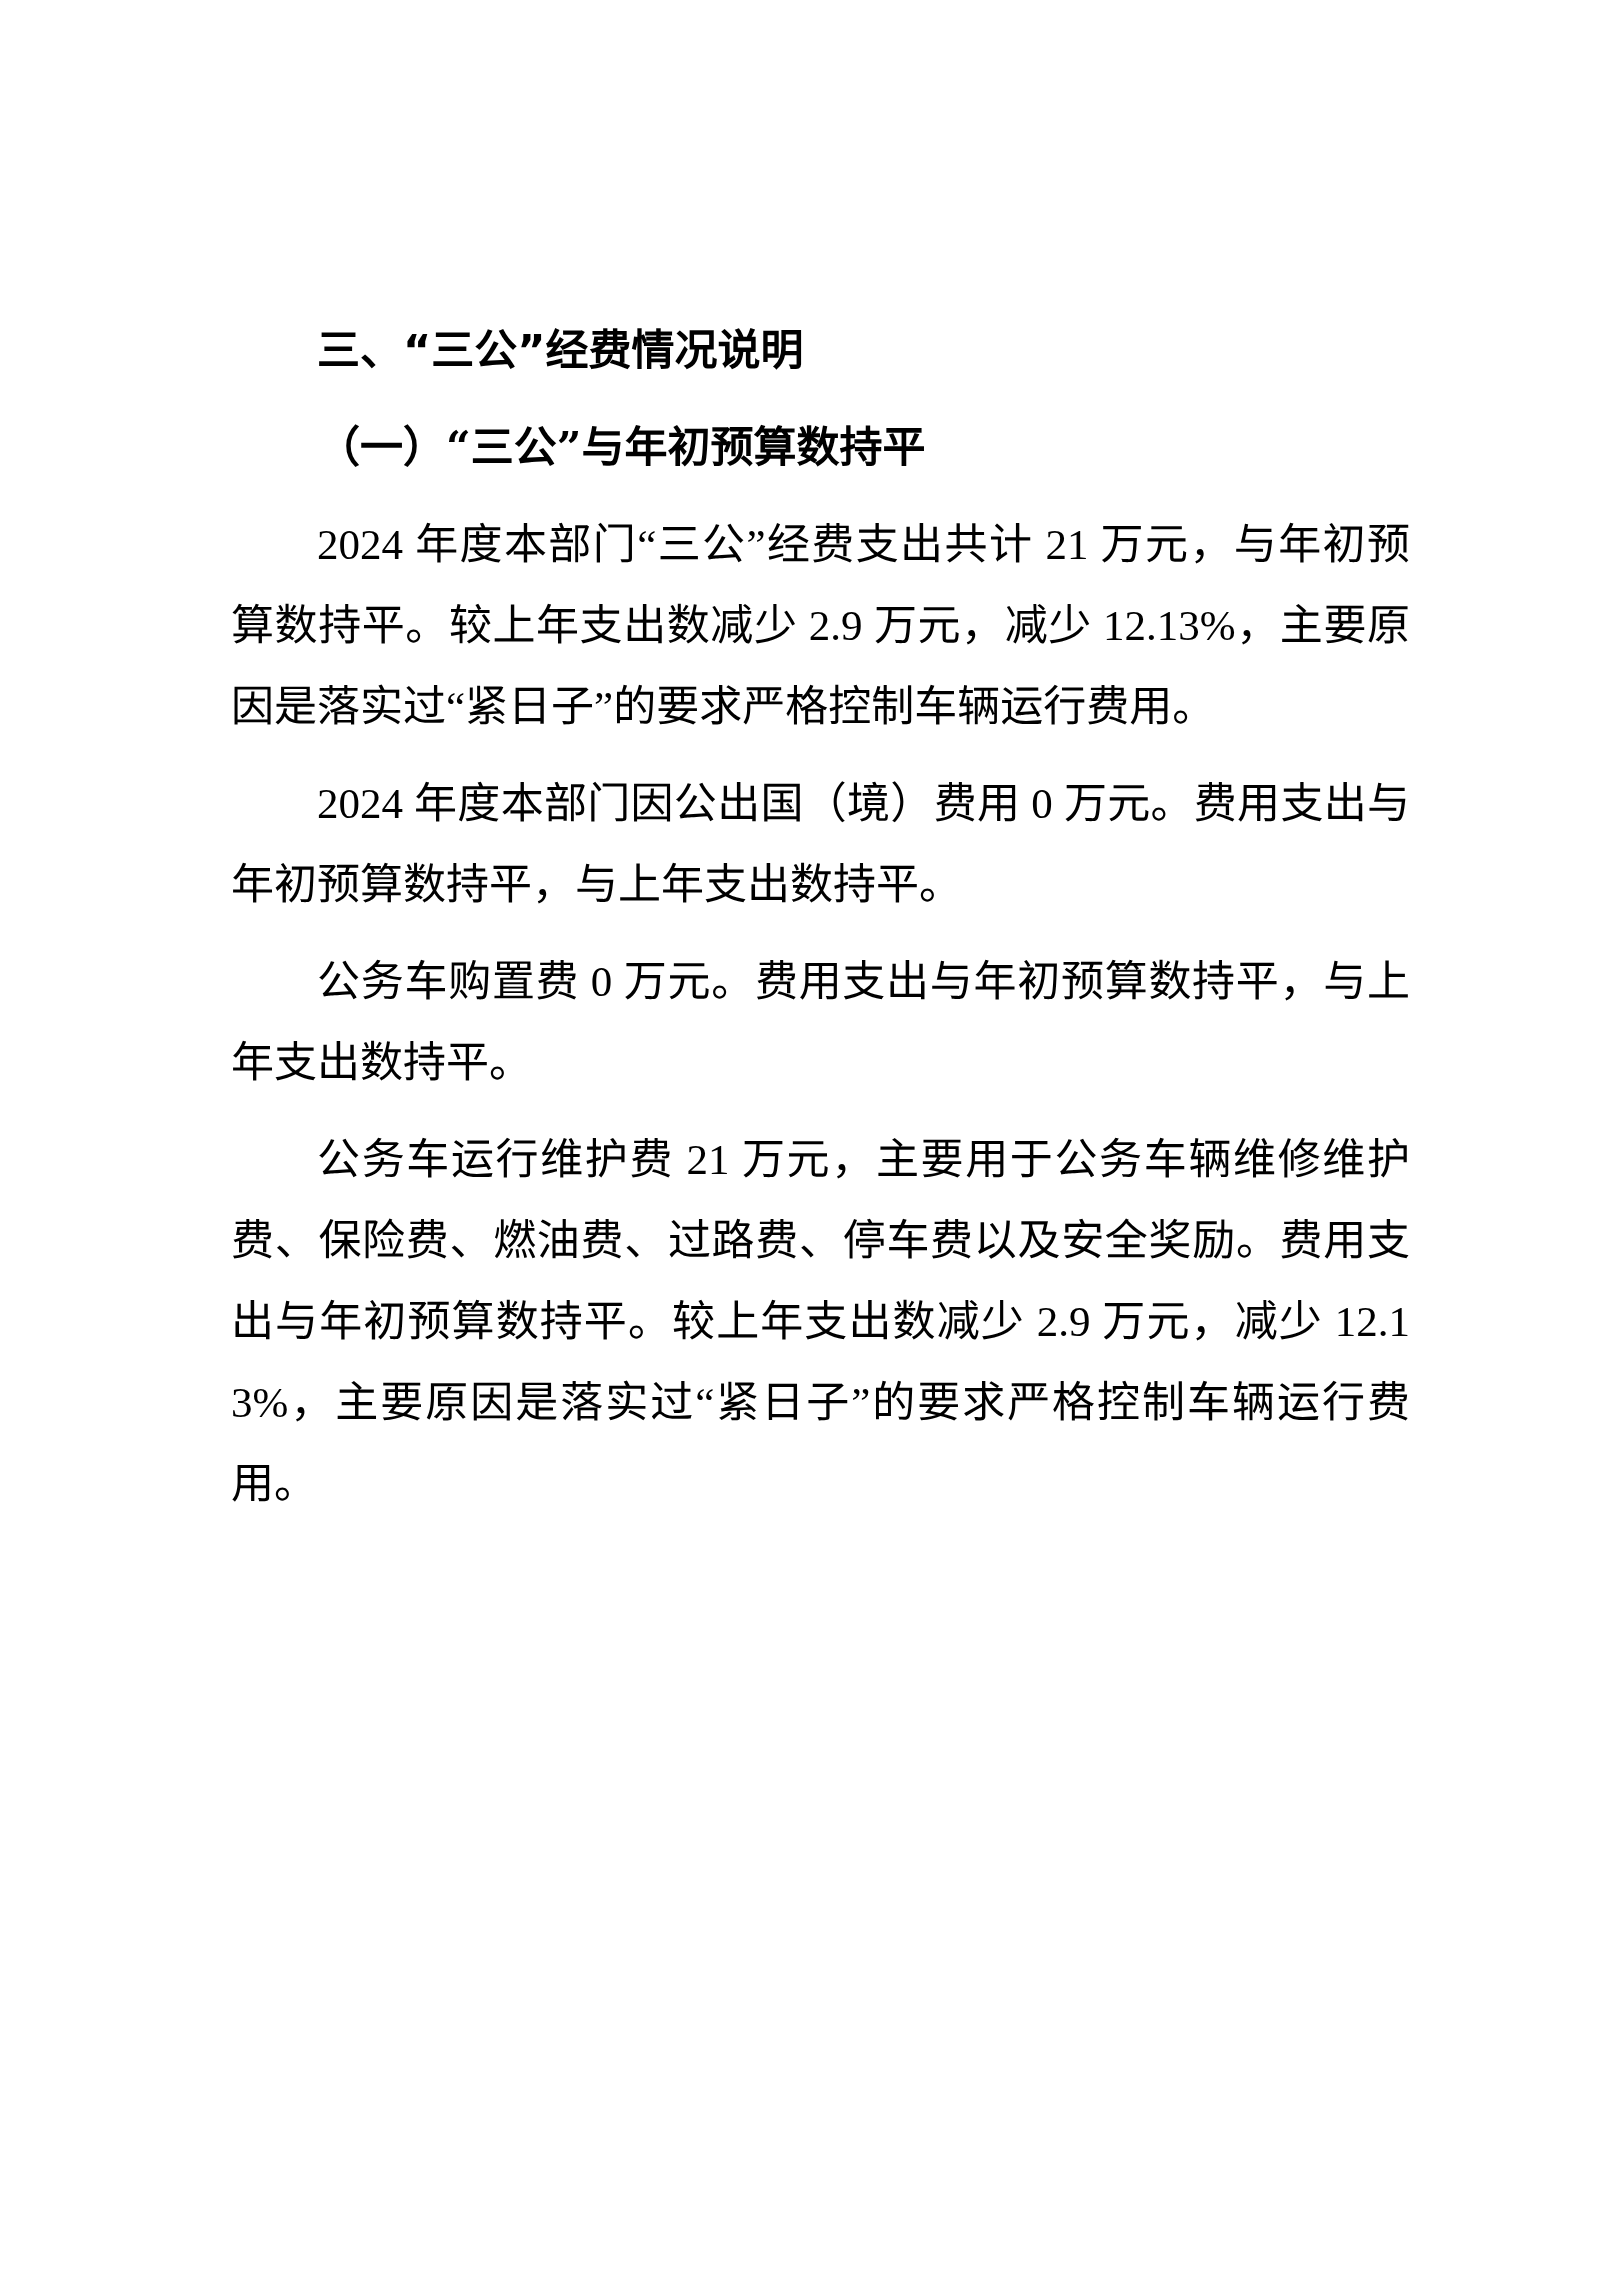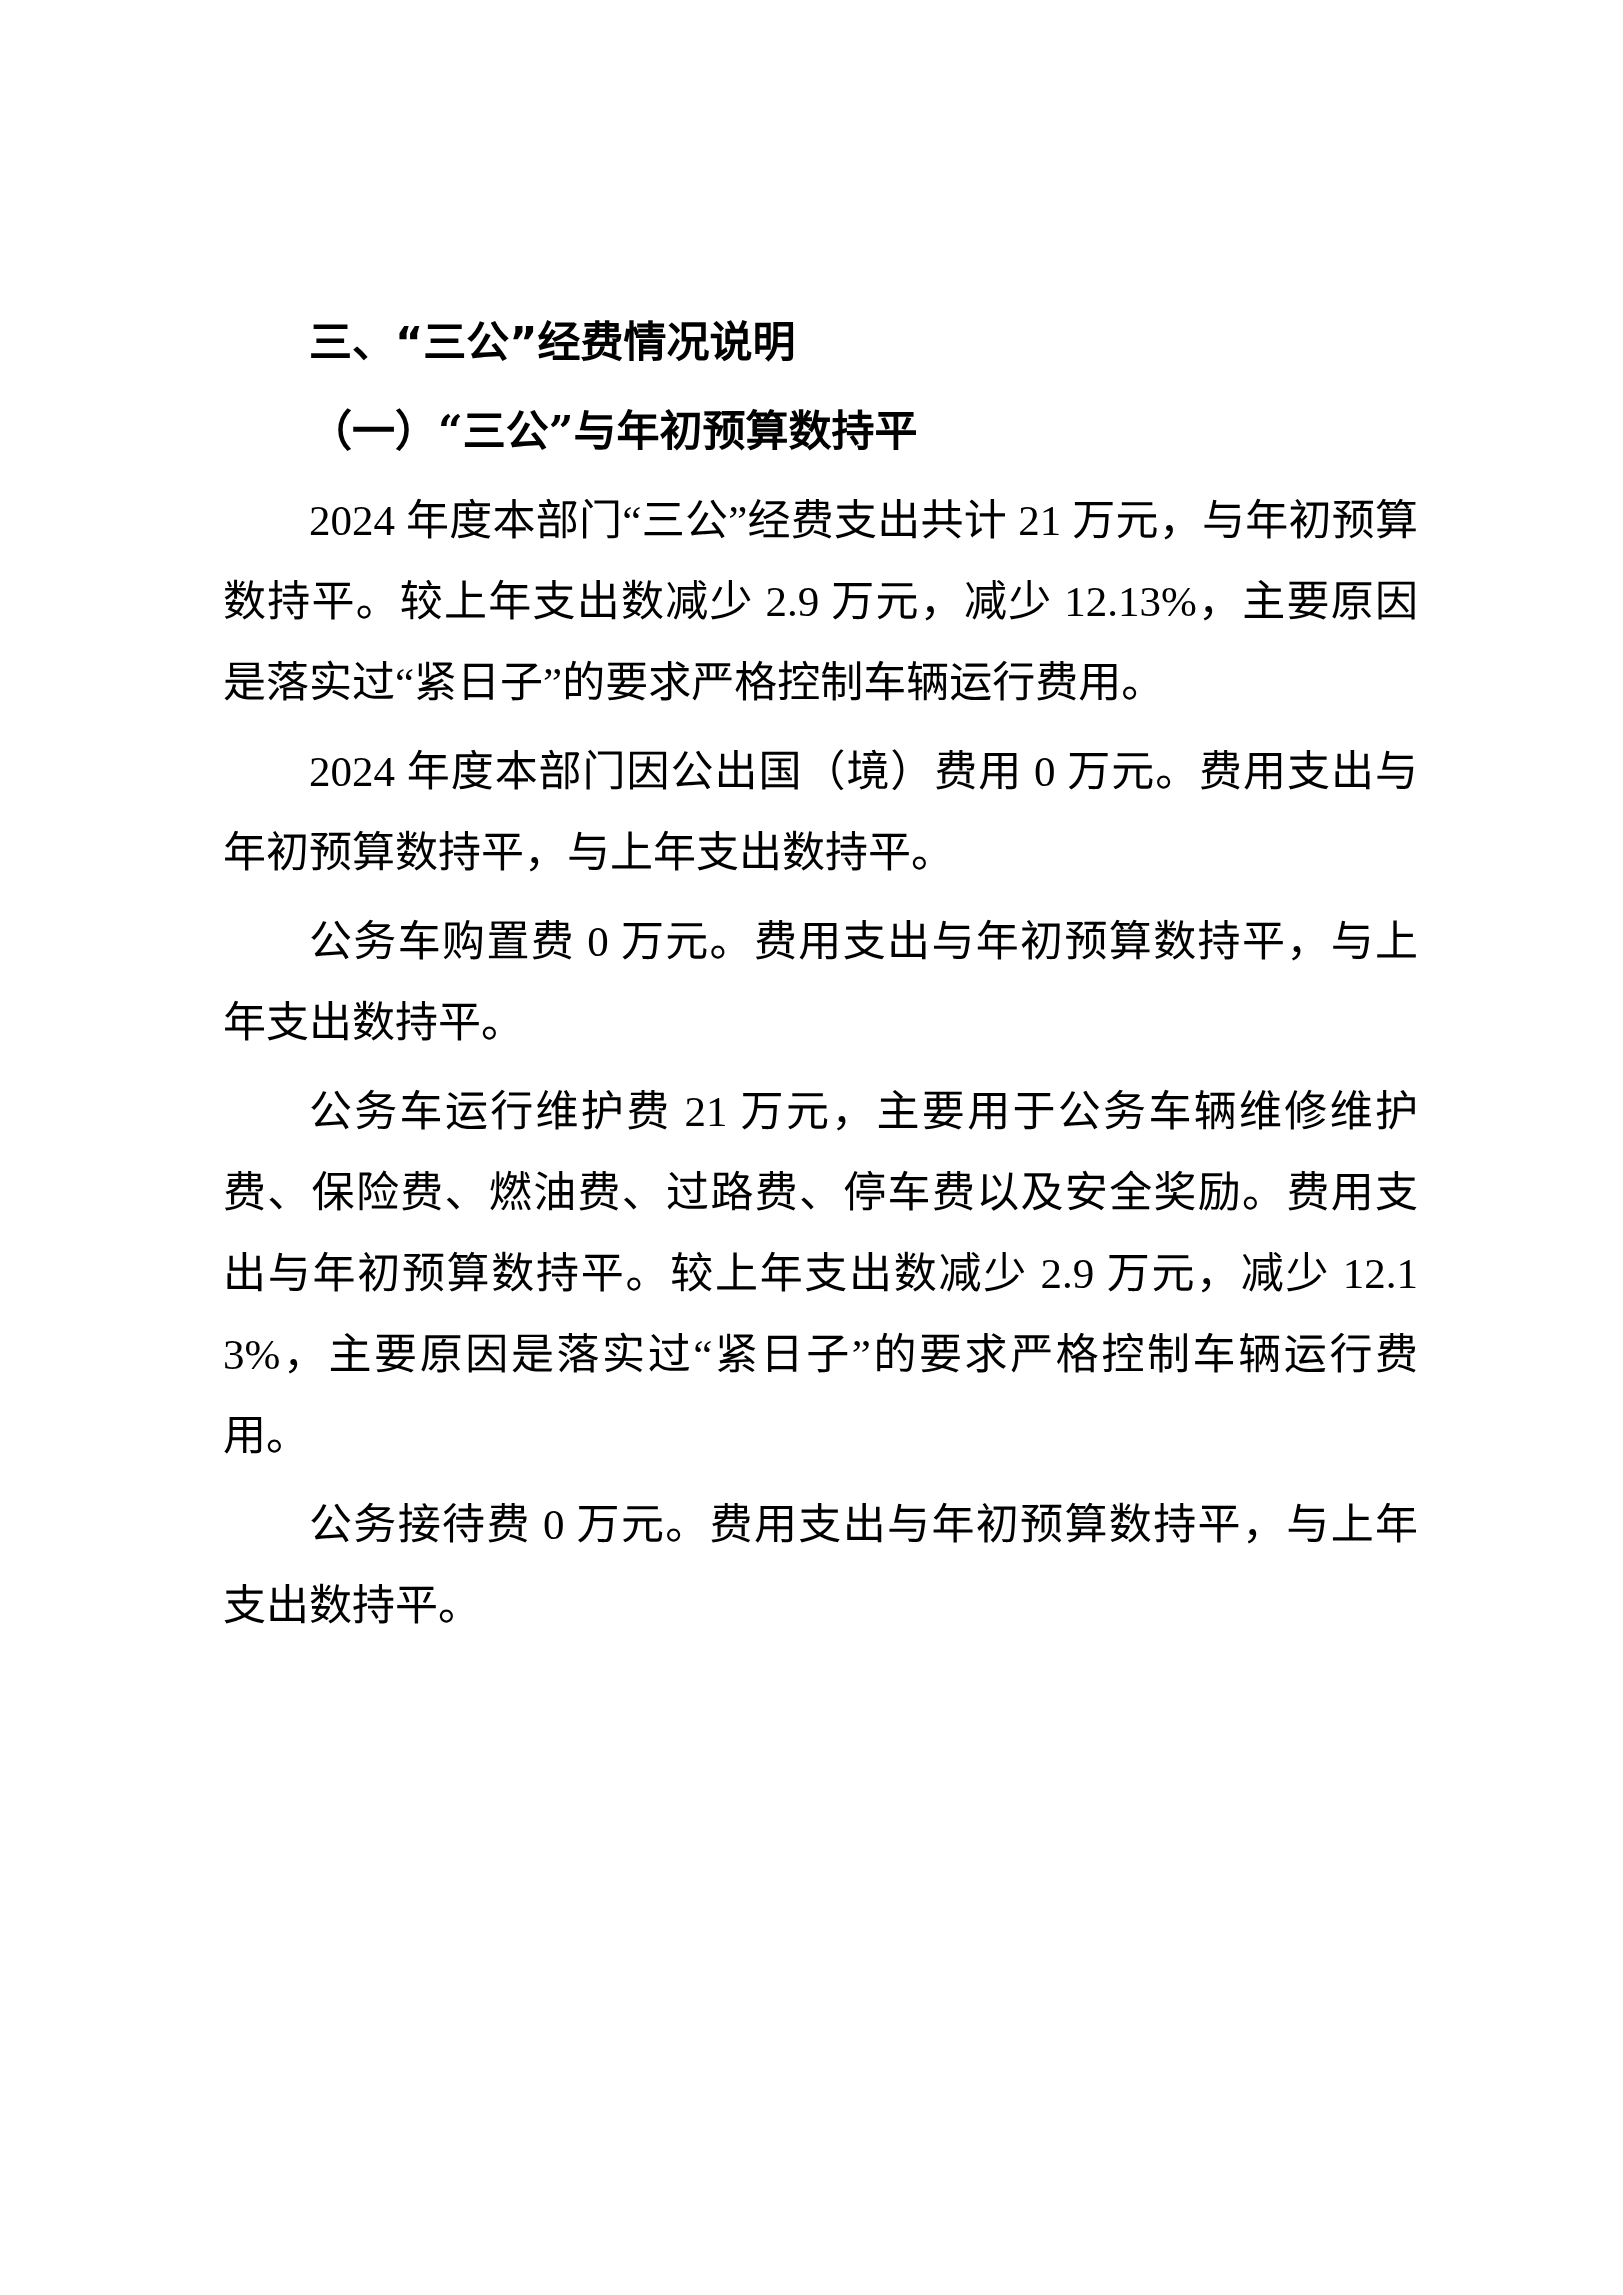--- a/index.html
+++ b/index.html
@@ -17,21 +17,21 @@
   }
   .content {
     position: absolute;
     left: 215px;
     top: 294px;
     width: 1211px;
   }
   .doc-heading,
   .section-title,
   .paragraph {
-    margin: 8px;
+    margin: 16px;
     padding: 0;
     font-size: 43px;
     line-height: 81px;
     text-indent: 2em;
     text-align: justify;
     letter-spacing: 0;
     word-break: break-all;
   }
   .doc-heading {
     font-family: "DejaVu Sans", "Liberation Sans", sans-serif;
@@ -53,18 +53,17 @@
   <main class="content">
 
     <h1 class="doc-heading">三、“三公”经费情况说明</h1>
 
     <h2 class="section-title">（一）“三公”与年初预算数持平</h2>
     <p class="paragraph">2024 年度本部门“三公”经费支出共计 21 万元，与年初预算数持平。较上年支出数减少 2.9 万元，减少 12.13%，主要原因是落实过“紧日子”的要求严格控制车辆运行费用。</p>
 
     <p class="paragraph">2024 年度本部门因公出国（境）费用 0 万元。费用支出与年初预算数持平，与上年支出数持平。</p>
     <p class="paragraph">公务车购置费 0 万元。费用支出与年初预算数持平，与上年支出数持平。</p>
     <p class="paragraph">公务车运行维护费 21 万元，主要用于公务车辆维修维护费、保险费、燃油费、过路费、停车费以及安全奖励。费用支出与年初预算数持平。较上年支出数减少 2.9 万元，减少 12.13%，主要原因是落实过“紧日子”的要求严格控制车辆运行费用。</p>
-    <p class="paragraph">公务接待费 0 万元。费用支出与年初预算数持平，与上年支出数持平。</p>
 
 
   </main>
 </div>
 
 
 </body></html>

